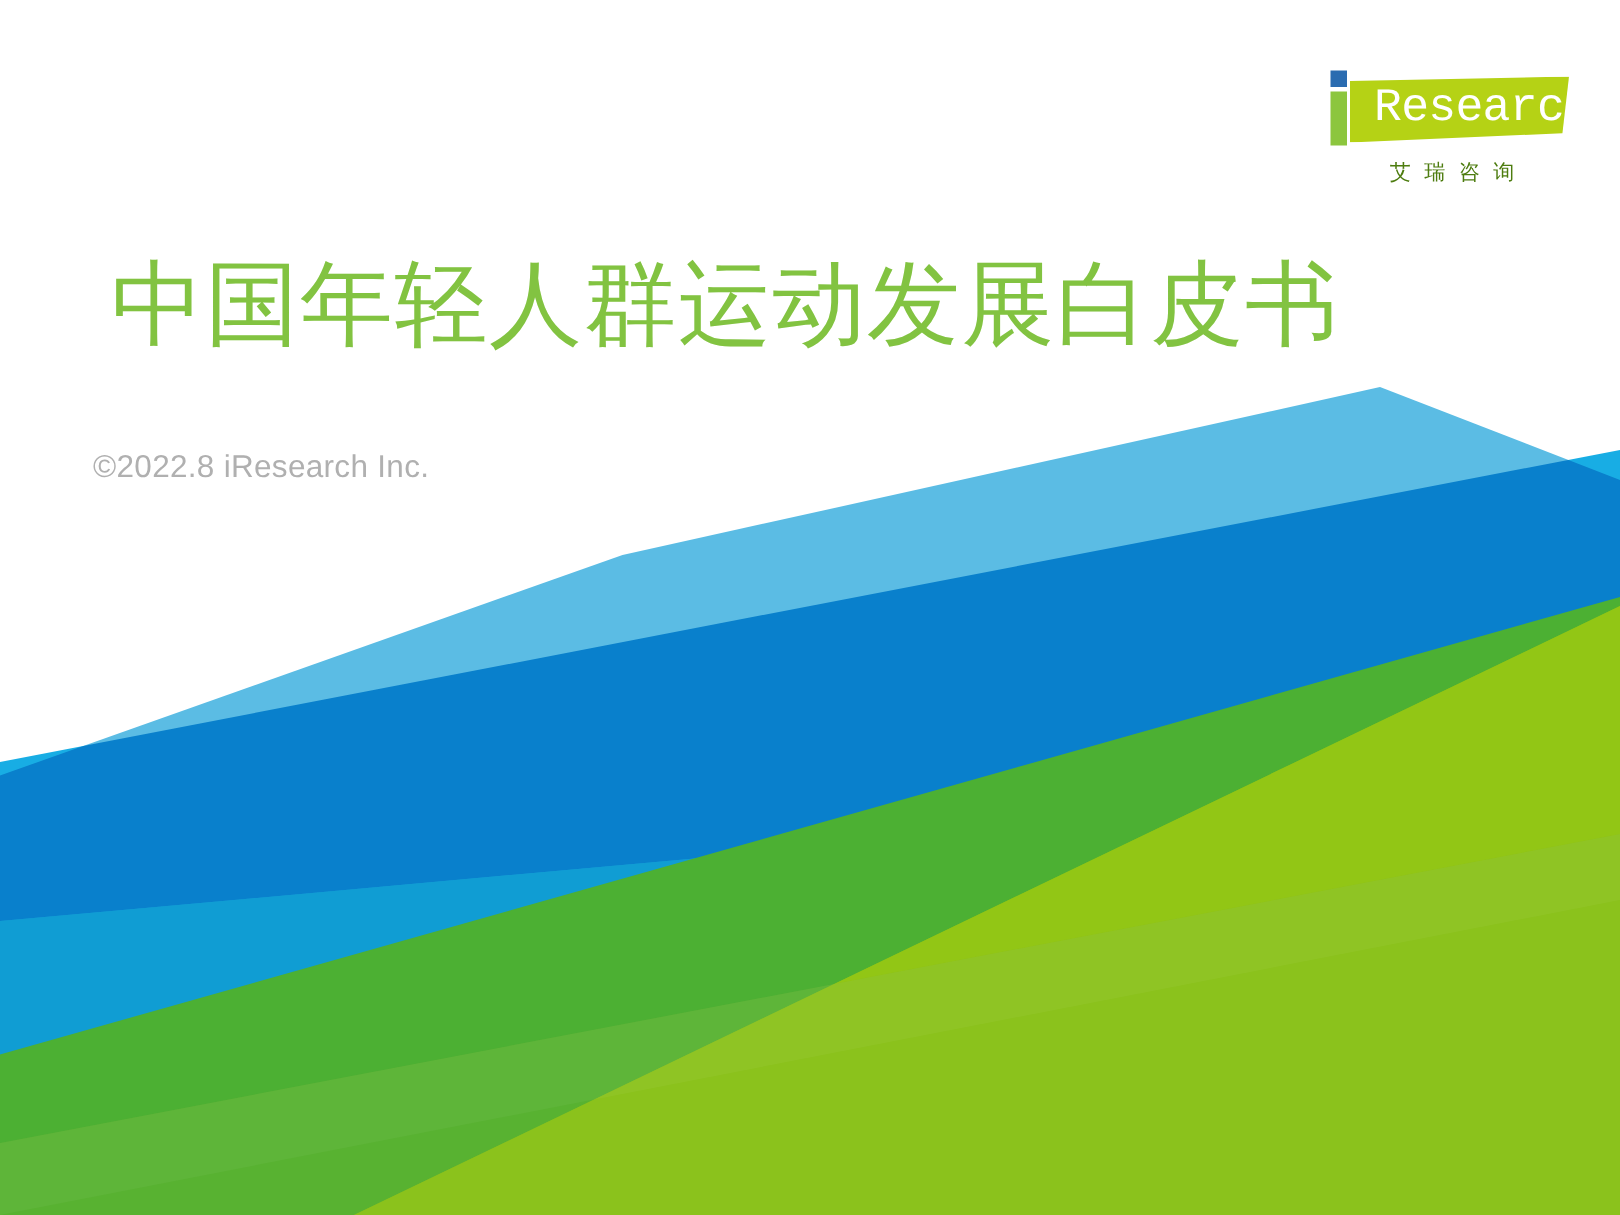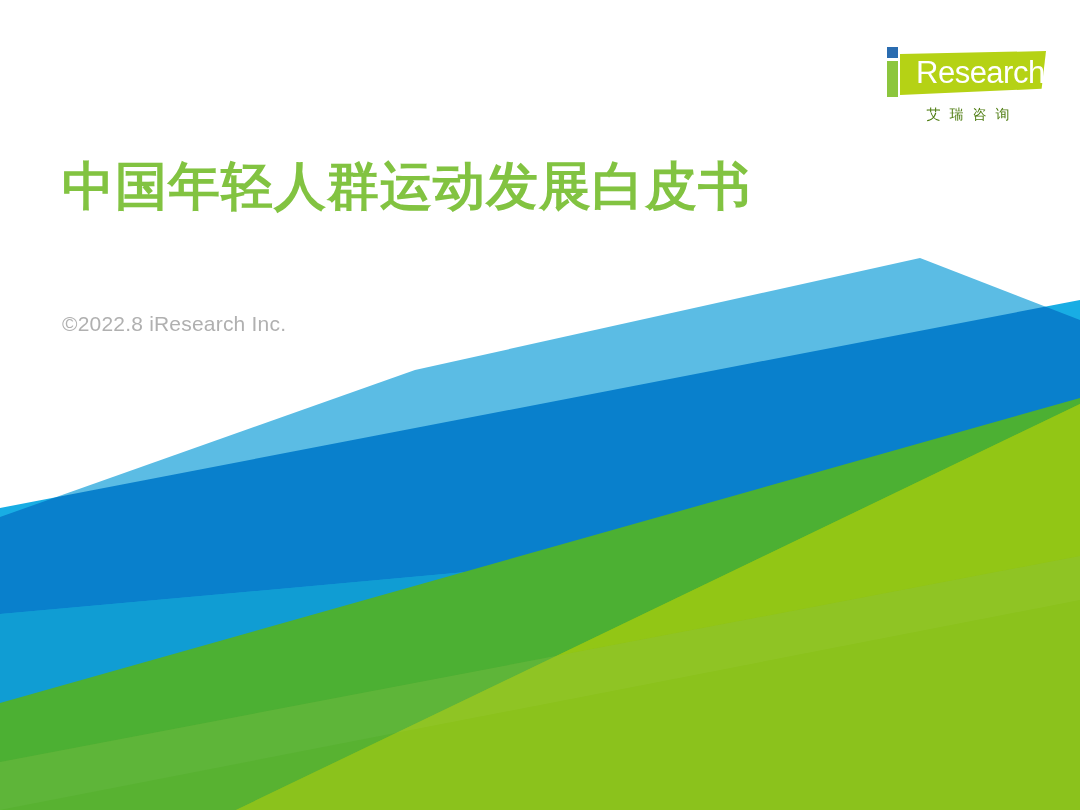--- a/index.html
+++ b/index.html
@@ -70,21 +70,21 @@
     position: absolute;
     left: 38px;
     top: 10px;
     width: 128px;
     height: 42px;
     line-height: 42px;
     color: #ffffff;
     font-size: 31px;
     font-weight: 400;
     letter-spacing: -0.5px;
-    font-family: Liberation Sans, sans-serif;
+    font-family: Liberation Mono, monospace;
     white-space: nowrap;
   }
   .logo-cn {
     position: absolute;
     left: 12px;
     top: 64px;
     width: 156px;
     text-align: center;
     color: #4d7c0f;
     font-size: 14px;
@@ -94,33 +94,33 @@
   }
 
   
   #title-block {
     position: absolute;
     left: 62px;
     top: 158px;
     width: 900px;
   }
   #page-title {
-    margin: 0;
+    margin: 12px;
     color: #82c341;
-    font-size: 52px;
-    font-weight: 700;
+    font-size: 62px;
+    font-weight: 400;
     line-height: 1.08;
     letter-spacing: 1px;
     font-family: "DejaVu Sans", "Liberation Sans", sans-serif;
     white-space: nowrap;
   }
   #copyright {
     position: absolute;
     left: 62px;
-    top: 312px;
+    top: 300px;
     color: #b0b0b0;
     font-size: 21px;
     font-weight: 400;
     letter-spacing: 0.2px;
     font-family: "Liberation Sans", "DejaVu Sans", sans-serif;
     white-space: nowrap;
   }
 </style>
 </head>
 <body>

